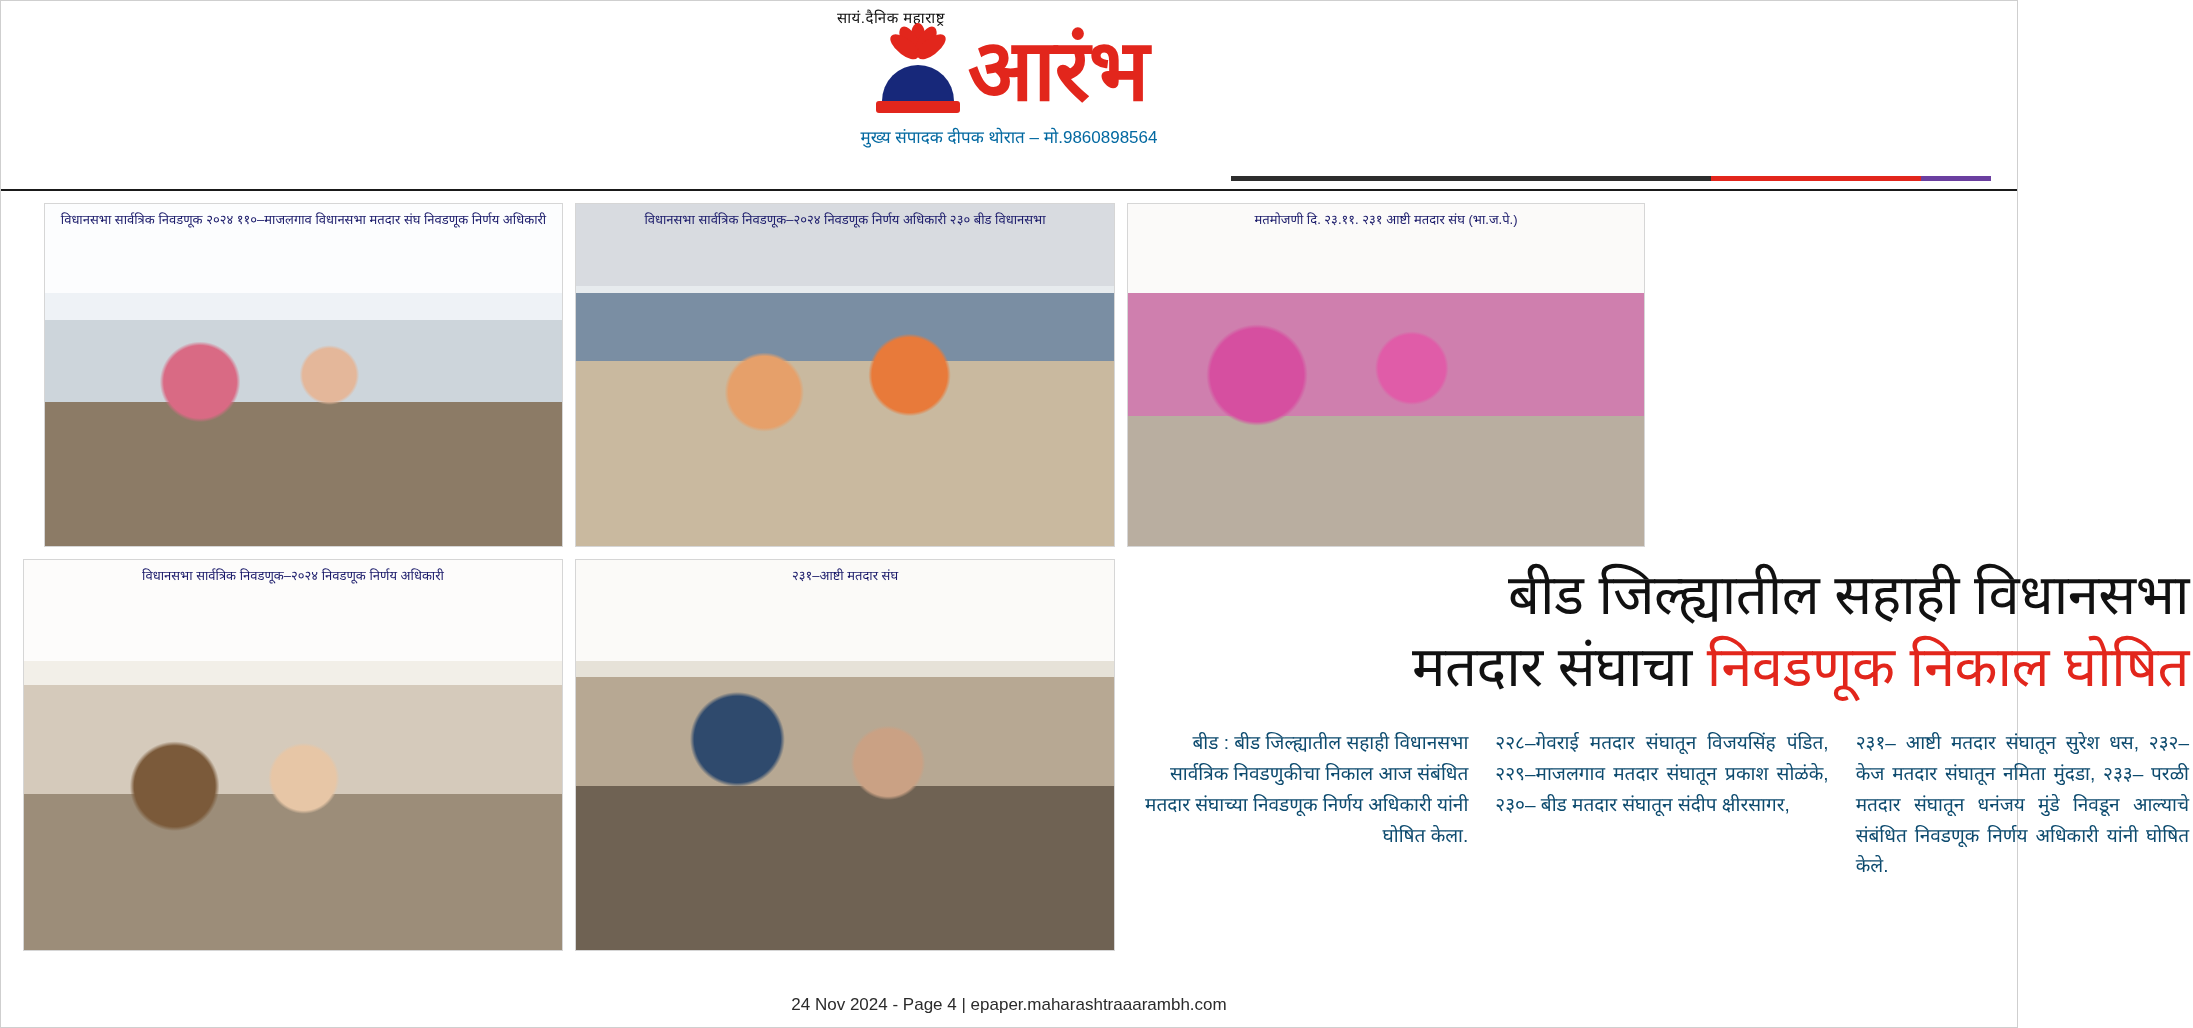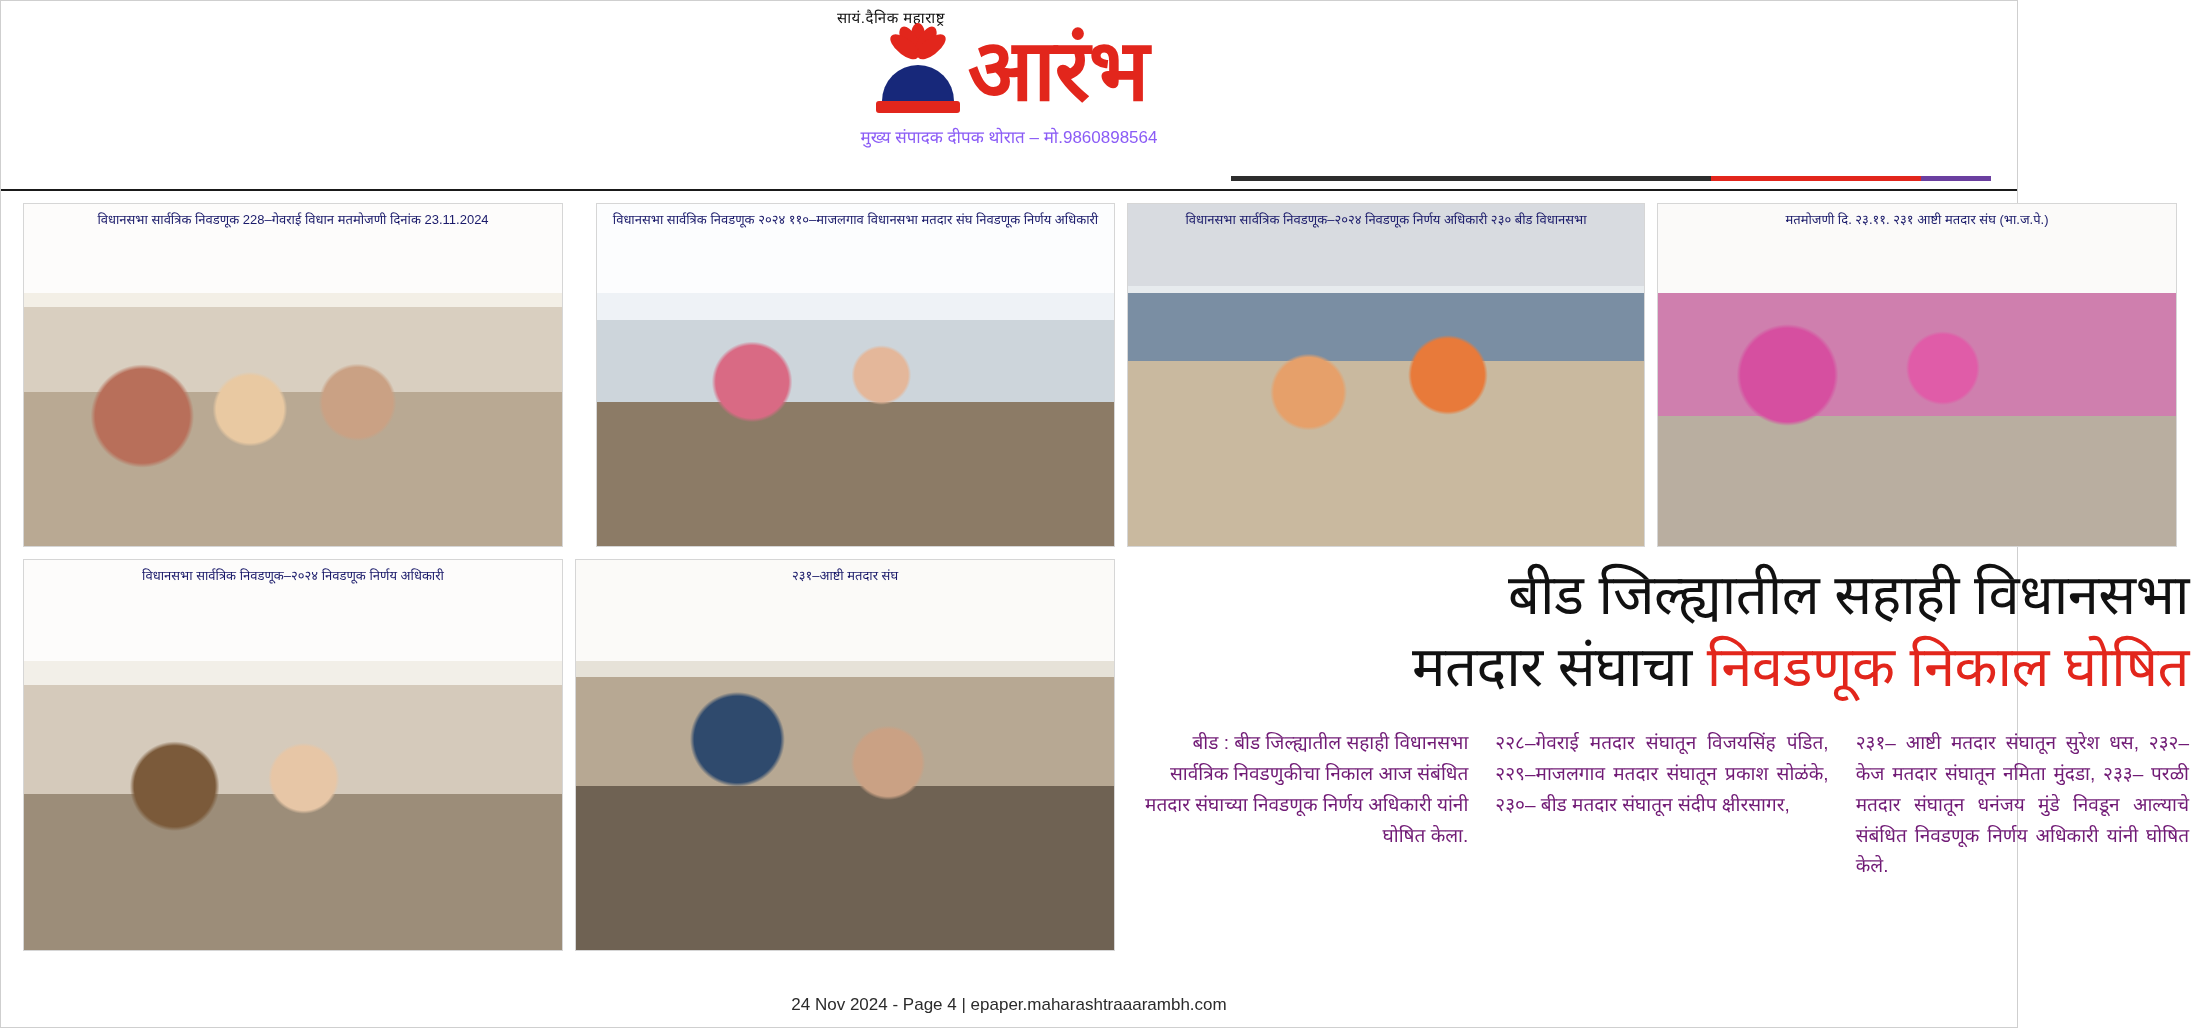--- a/index.html
+++ b/index.html
@@ -72,21 +72,21 @@
   .brand {
     font-family: "Liberation Serif", serif;
     font-size: 86px;
     font-weight: 700;
     color: #e2261c;
     line-height: .95;
     letter-spacing: -1px;
   }
   .editor-line {
     font-size: 17px;
-    color: #8b5cf6;
+    color: #0369a1;
     margin-top: 4px;
     font-weight: 500;
   }
   .rule-right {
     position: absolute;
     right: 26px; bottom: 8px;
     width: 760px; height: 5px;
     display: flex;
   }
   .rule-right .seg1 { flex: 1 1 auto; background: #2d2d2d; }
@@ -173,21 +173,21 @@
     letter-spacing: -.5px;
   }
   .headline .accent { color: #e2261c; }
   .columns {
     display: grid;
     grid-template-columns: 1fr 1fr 1fr;
     gap: 27px;
     margin-top: 26px;
     font-size: 19px;
     line-height: 1.62;
-    color: #701a75;
+    color: #0c4a6e;
   }
   .columns .col { text-align: justify; }
   .columns .col.c1 { text-align: right; }
 
   
   .footer {
     position: absolute;
     left: 0; right: 0; bottom: 10px;
     text-align: center;
     font-size: 17px;
@@ -221,26 +221,20 @@
     <div class="rule-right">
       <div class="seg1"></div>
         <div class="seg2"></div>
         <div class="seg3"></div>
     </div>
   </div>
 
   <div class="content">
 
     <div class="row-top">
-      <div class="photo p1">
-        <div class="cap">विधानसभा सार्वत्रिक निवडणूक
-228–गेवराई विधान
-मतमोजणी
-दिनांक 23.11.2024</div>
-      </div>
       <div class="photo p2">
         <div class="cap">विधानसभा सार्वत्रिक निवडणूक २०२४
 ११०–माजलगाव विधानसभा मतदार संघ
 निवडणूक निर्णय अधिकारी</div>
       </div>
       <div class="photo p3">
         <div class="cap">विधानसभा सार्वत्रिक निवडणूक–२०२४
 निवडणूक निर्णय अधिकारी
 २३० बीड विधानसभा</div>
       </div>

